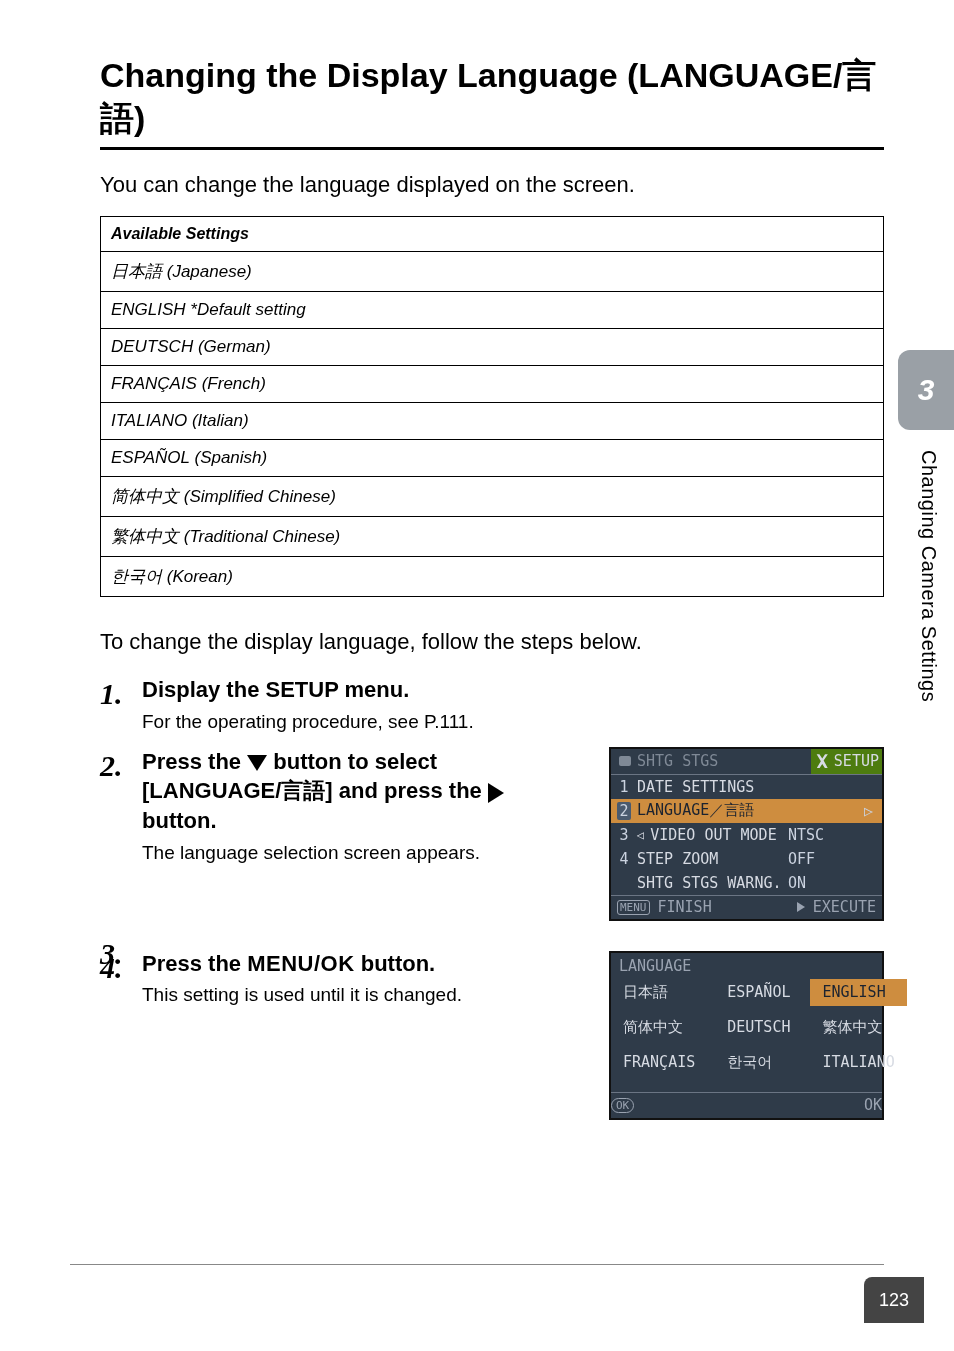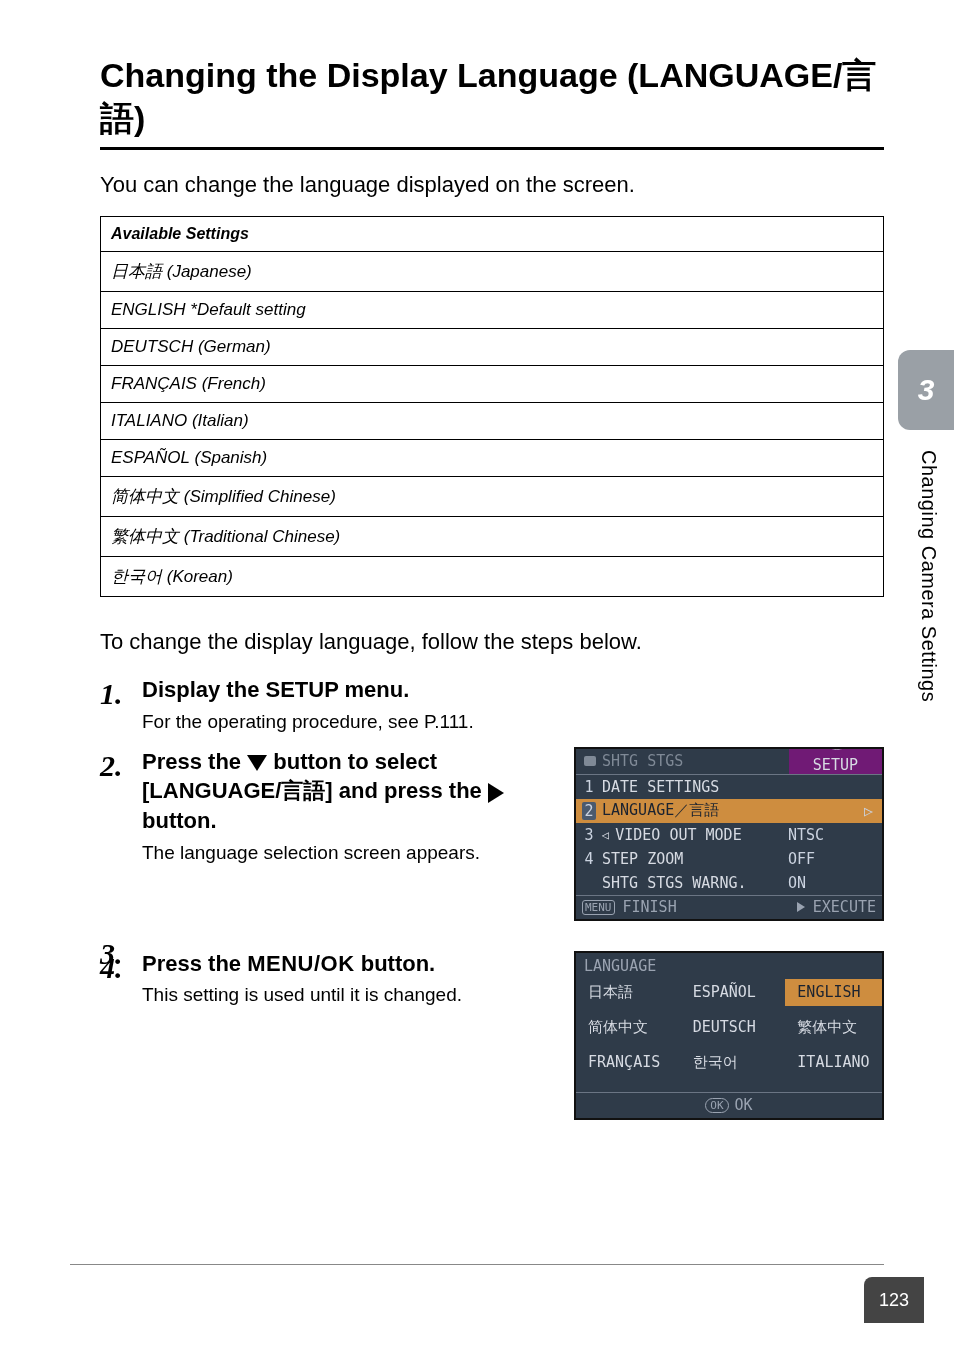--- a/index.html
+++ b/index.html
@@ -36,42 +36,42 @@
 
   .tri { display:inline-block; vertical-align:middle; }
   .tri-down { width:0; height:0; border-left:10px solid transparent; border-right:10px solid transparent; border-top:16px solid #000; }
   .tri-up { width:0; height:0; border-left:10px solid transparent; border-right:10px solid transparent; border-bottom:16px solid #000; }
   .tri-left { width:0; height:0; border-top:10px solid transparent; border-bottom:10px solid transparent; border-right:16px solid #000; }
   .tri-right { width:0; height:0; border-top:10px solid transparent; border-bottom:10px solid transparent; border-left:16px solid #000; }
   .arrow-set { display:inline-flex; gap:2px; align-items:center; vertical-align:middle; }
   .arrow-set .tri { margin:0 -1px; }
 
   
-  .lcd { background:#2f3b49; color:#d7dbe3; font-family: "Lucida Console", Monaco, monospace; font-size:15px; border:2px solid #111; }
+  .lcd { background:#2f3b49; color:#d7dbe3; font-family: "Lucida Console", Monaco, monospace; font-size:15px; border:2px solid #111;margin-left:35px; }
   .lcd .tabs { display:flex; align-items:center; height:26px; border-bottom:1px solid #6b7584; }
   .lcd .tab-left { flex:1; padding-left:8px; color:#7f8996; display:flex; align-items:center; gap:6px; }
-  .lcd .tab-right { background:#701a75; color:#d7dbe3; padding:0 24px; display:flex; align-items:center; gap:6px; height:100%;flex-direction:column; }
+  .lcd .tab-right { background:#4d7c0f; color:#d7dbe3; padding:0 3px; display:flex; align-items:center; gap:6px; height:100%; }
   .lcd .tool-icon { width:14px; height:14px; background:#d7dbe3; clip-path: polygon(20% 0, 40% 0, 60% 30%, 80% 0, 100% 0, 70% 45%, 100% 100%, 80% 100%, 60% 70%, 40% 100%, 20% 100%, 50% 50%); }
   .lcd .row { display:flex; align-items:center; height:24px; padding:0 6px; gap:6px; }
   .lcd .row.sel { background:#ce8d3f; color:#1b2330; }
   .lcd .row .idx { width:14px; text-align:center; color:#cbd3e0; }
   .lcd .row.sel .idx { background:#4a5a6e; color:#cbd3e0; border-radius:2px; }
   .lcd .row .label { flex:1; }
   .lcd .row .val { width:70px; text-align:left; color:#cbd3e0; }
   .lcd .row .chev { width:12px; color:#cbd3e0; }
   .lcd .foot { display:flex; align-items:center; height:24px; border-top:1px solid #6b7584; padding:0 6px; color:#9aa3b1; gap:8px; }
   .lcd .foot .btn { font-size:11px; padding:0 2px; border:1px solid #9aa3b1; border-radius:3px; }
   .lcd .foot .tri-sm { width:0;height:0;border-top:5px solid transparent;border-bottom:5px solid transparent;border-left:8px solid #9aa3b1; display:inline-block; }
 
   .lcd2 { margin-top:16px; }
   .lcd2 .head { padding:4px 8px; color:#9aa3b1; }
   .lcd2 .grid { display:grid; grid-template-columns:1fr 1fr 1fr;gap:8px; }
   .lcd2 .grid .cell { padding:4px 12px; }
   .lcd2 .grid .cell.sel { background:#ce8d3f; color:#1b2330; }
-  .lcd2 .okrow { display:flex; justify-content:center; align-items:center; height:26px; border-top:1px solid #6b7584; gap:6px; color:#9aa3b1; }
+  .lcd2 .okrow { display:flex; justify-content:space-between; align-items:center; height:26px; border-top:1px solid #6b7584; gap:6px; color:#9aa3b1; }
   .lcd2 .okbtn { border:1px solid #9aa3b1; border-radius:8px; font-size:11px; padding:0 4px; }
 </style>
 </head>
 <body>
 
 <div class="page">
 
   <h1>Changing the Display Language (LANGUAGE/言語)</h1>
   <div class="title-rule"></div>
 

